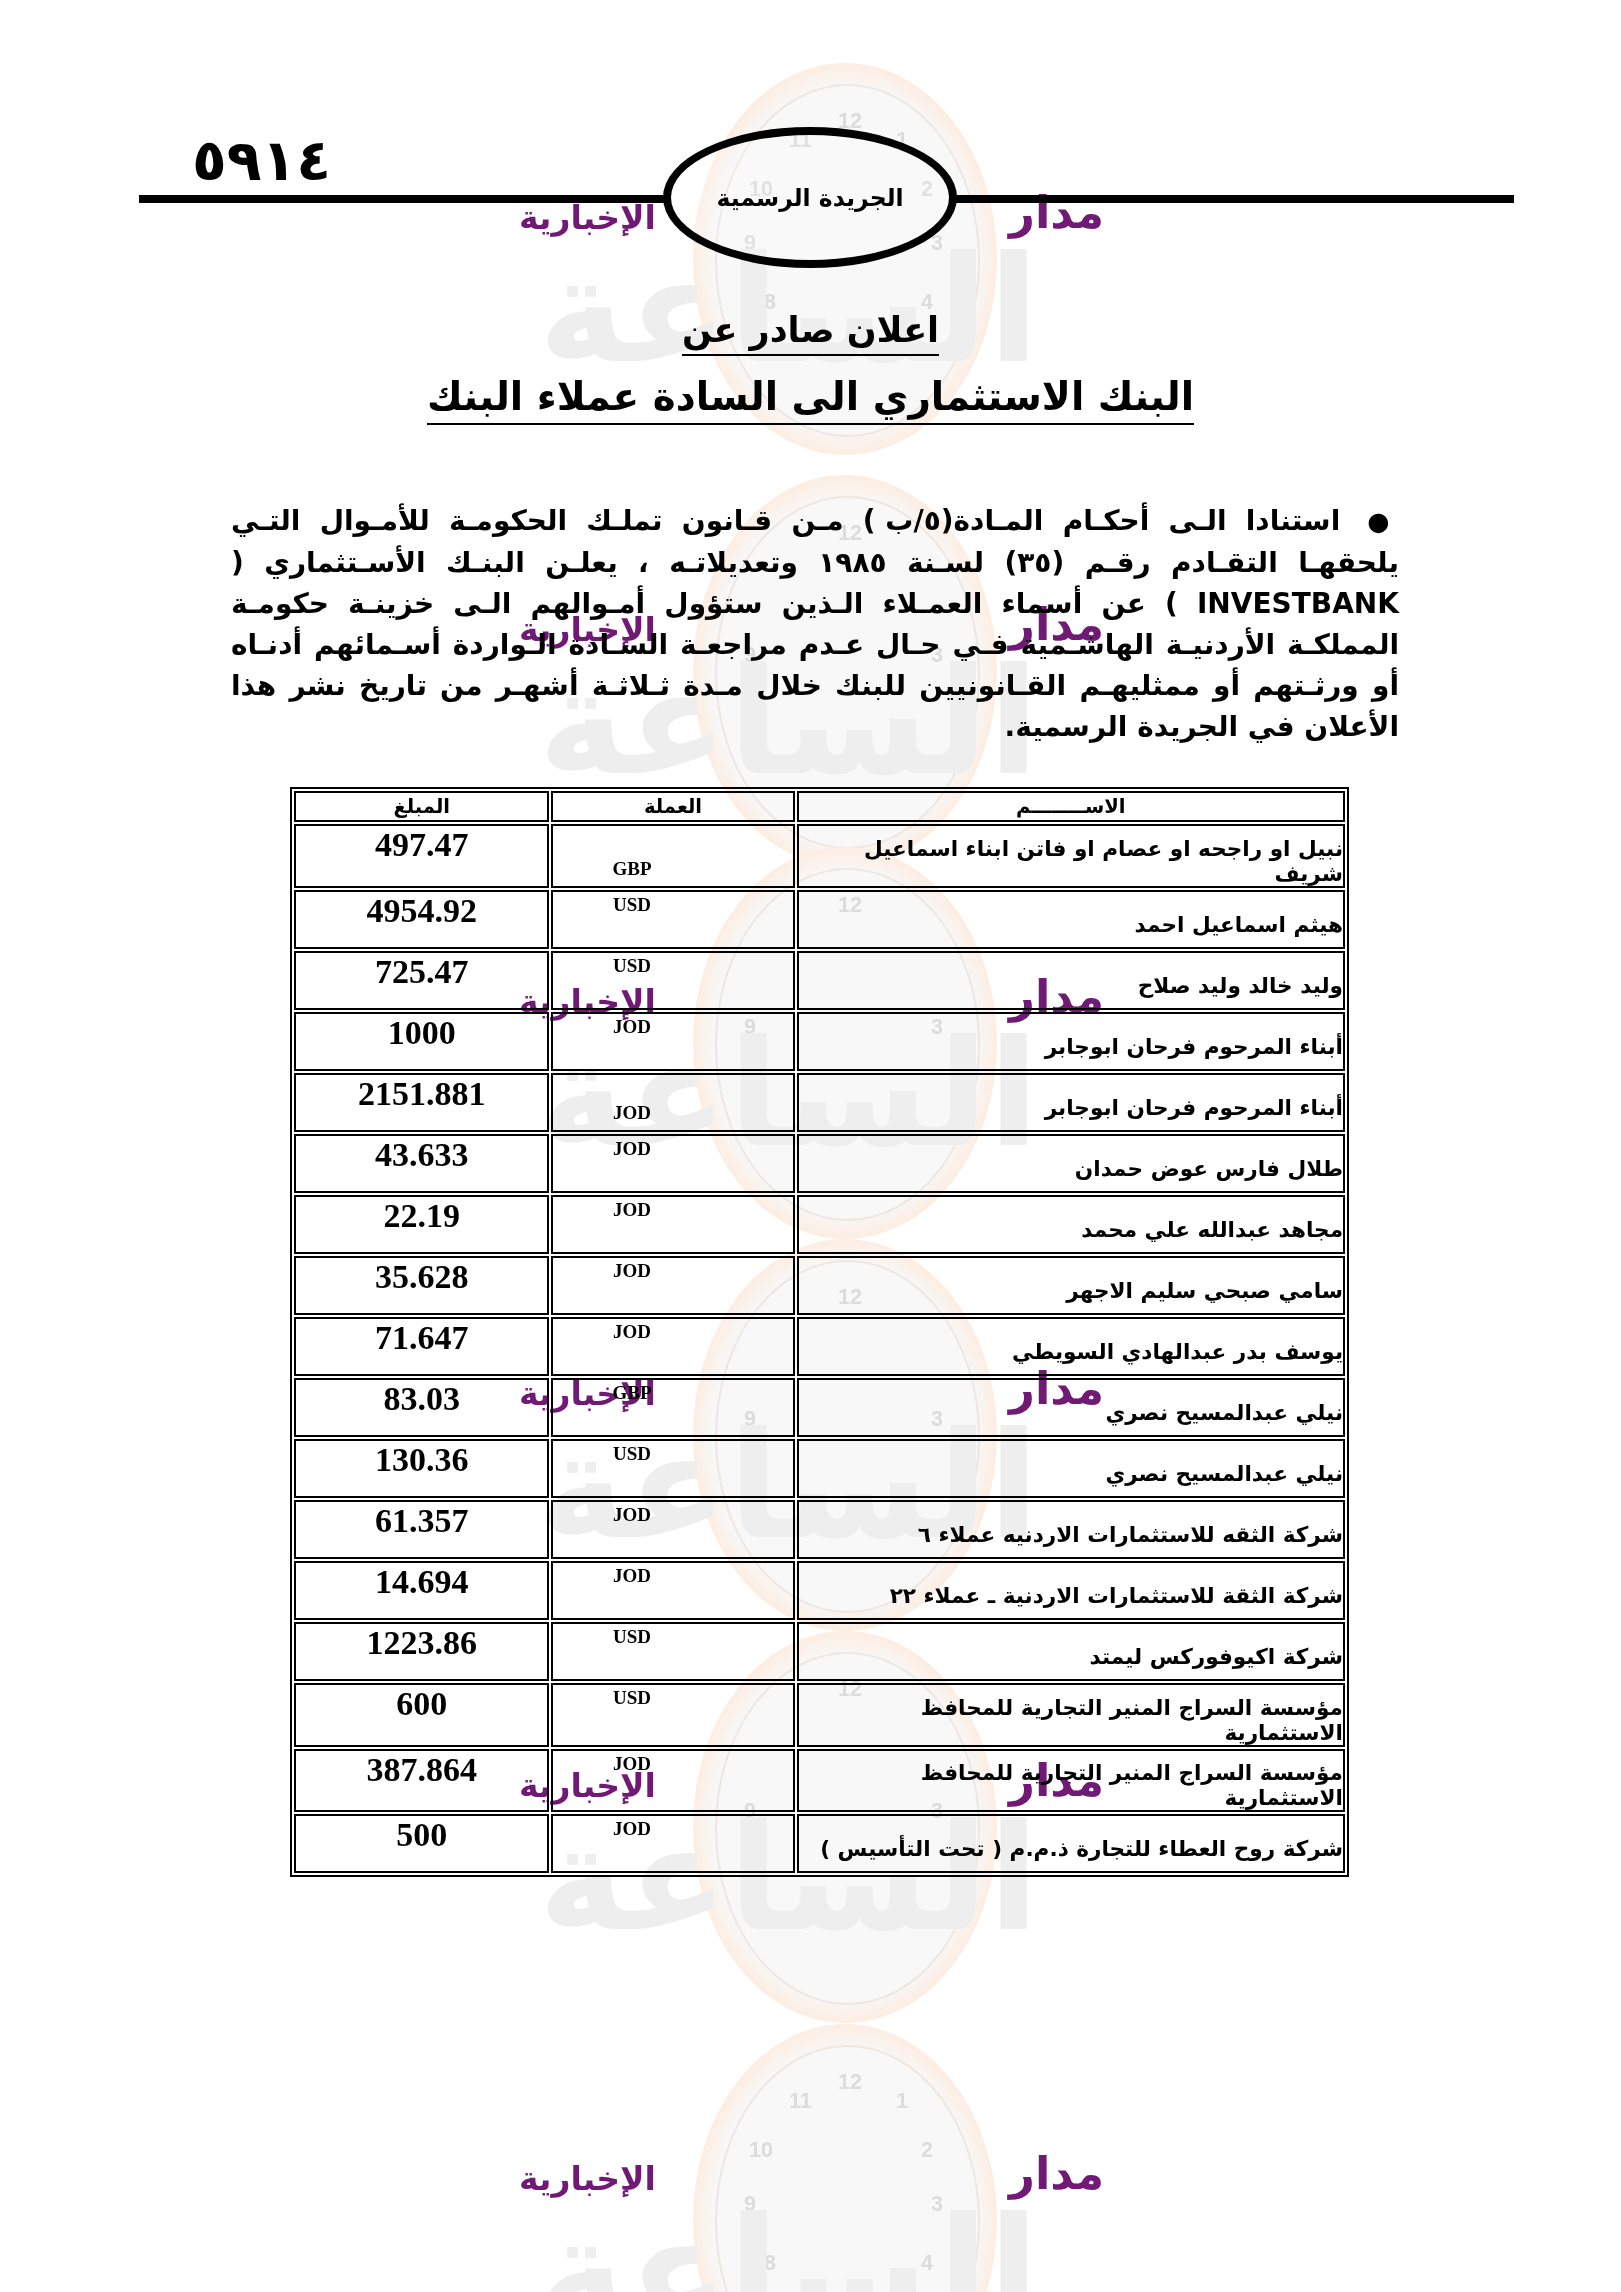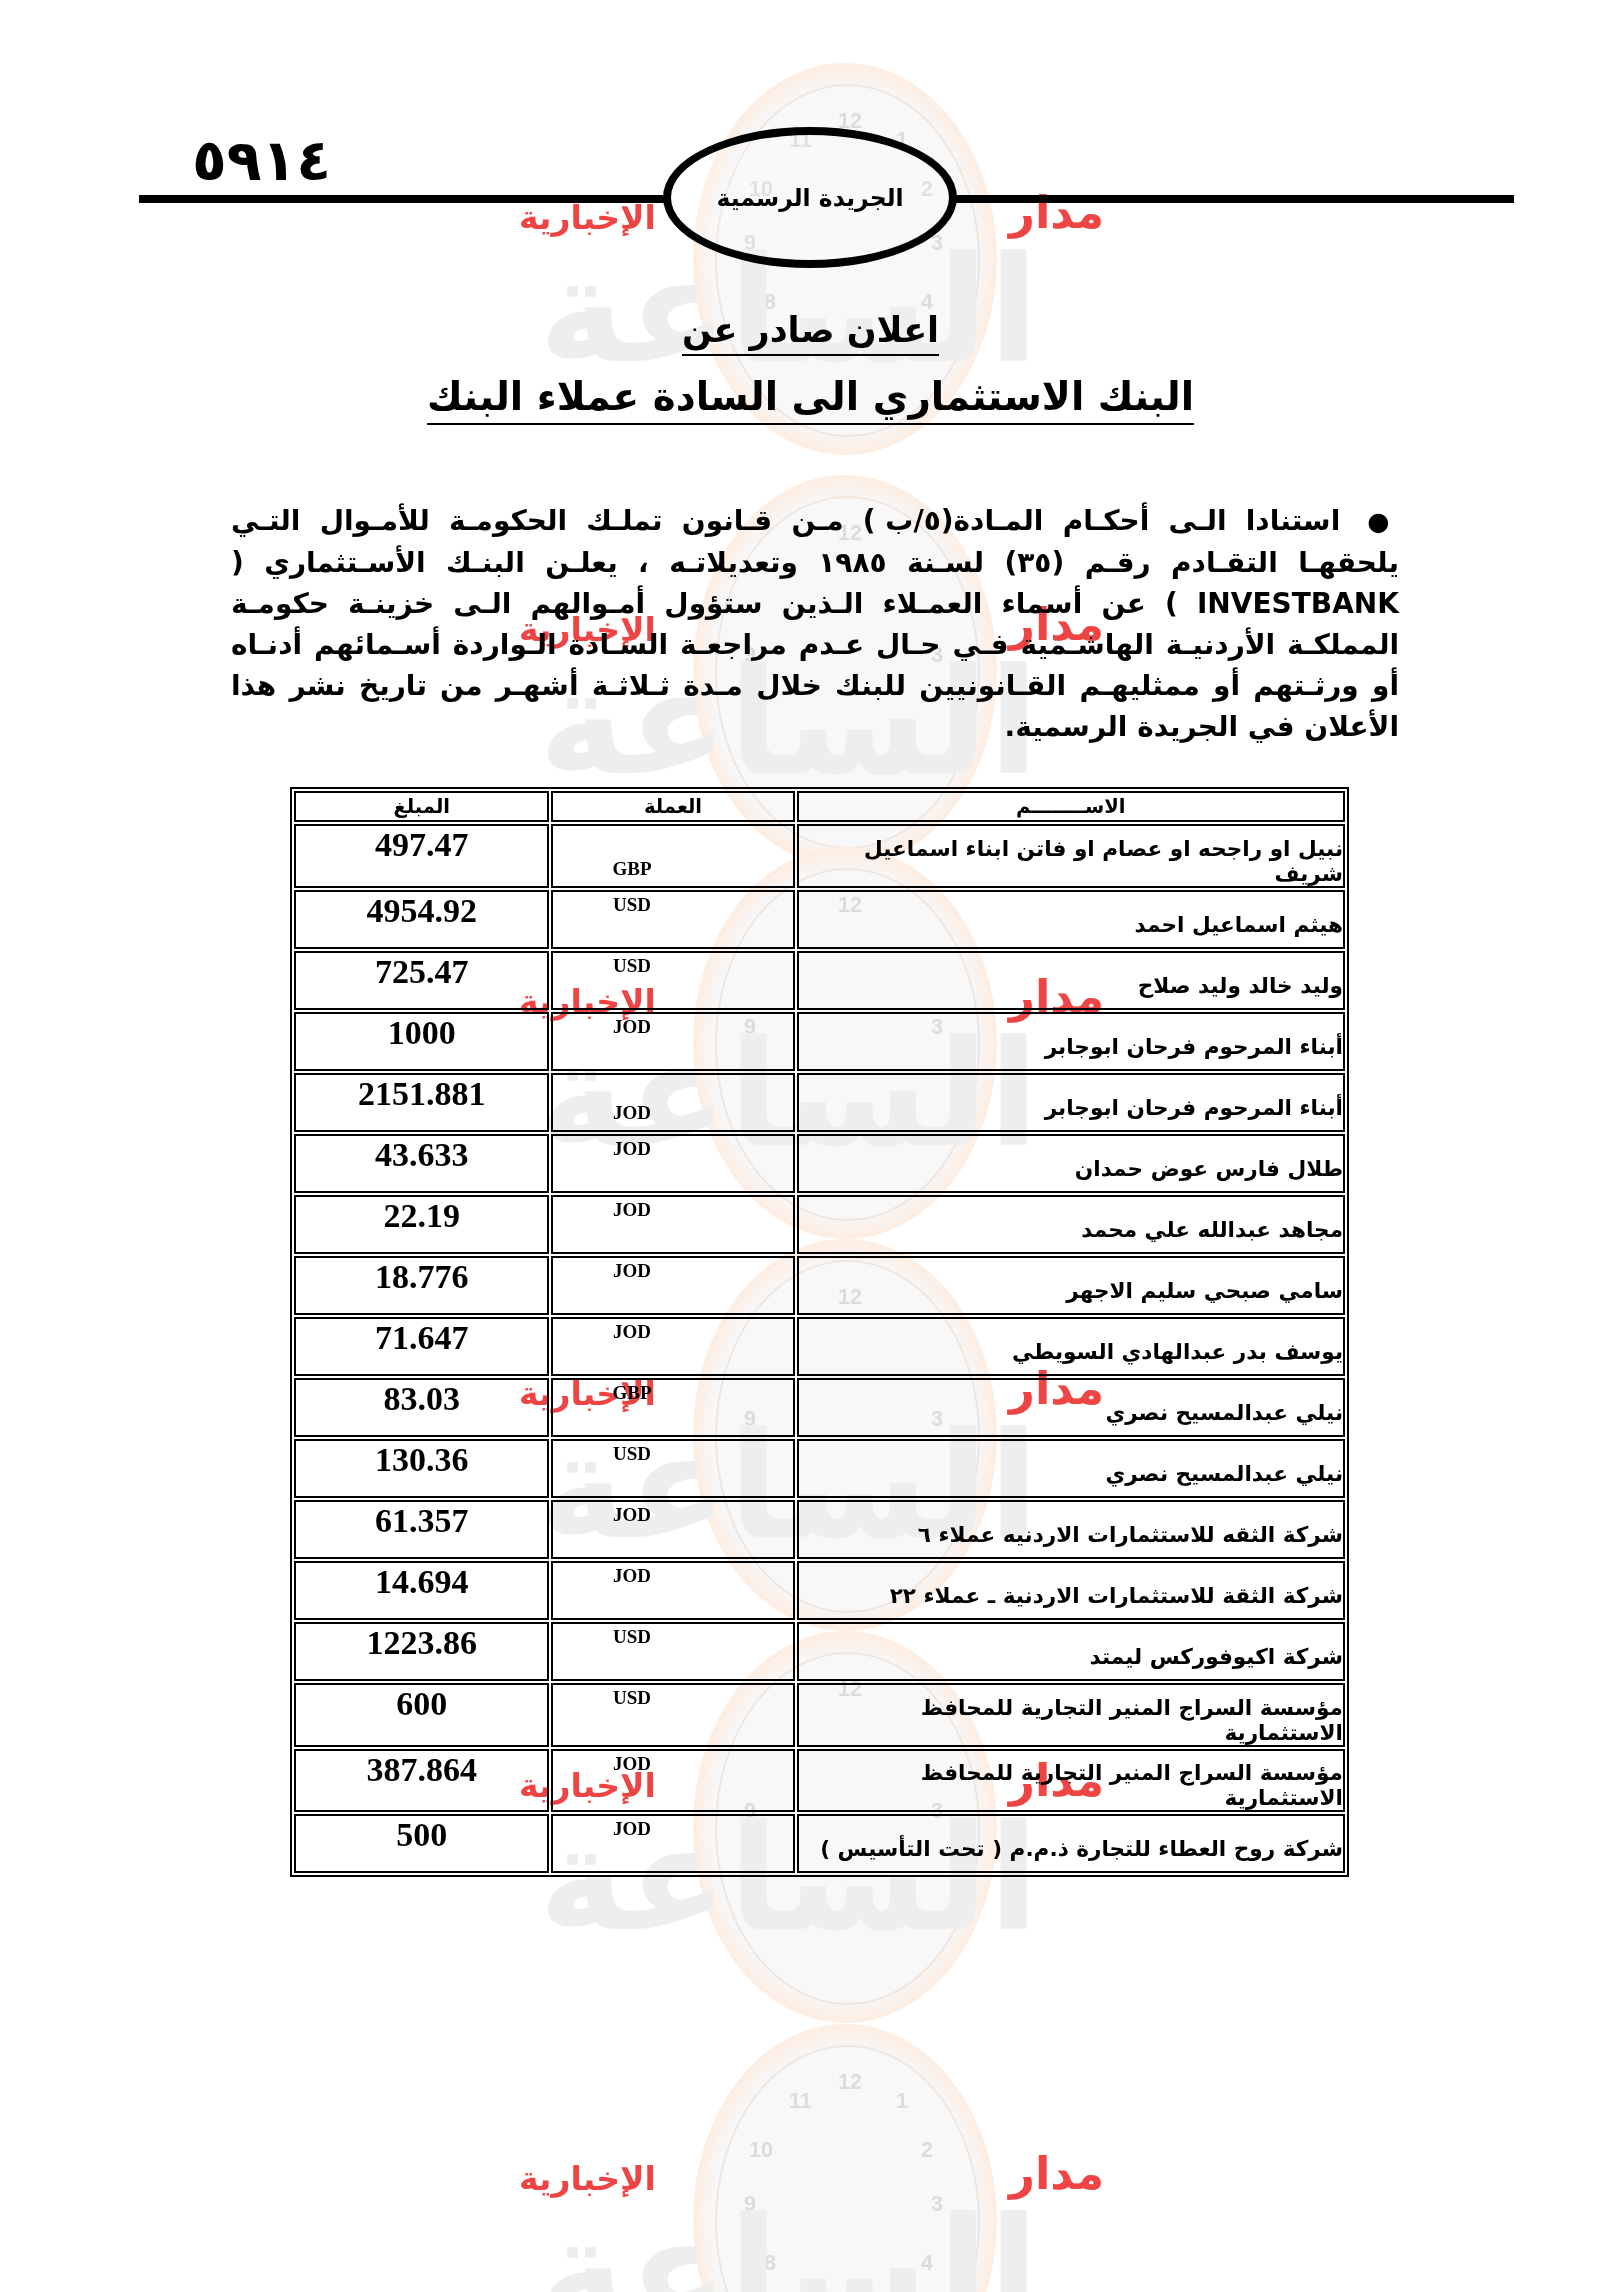--- a/index.html
+++ b/index.html
@@ -7,21 +7,21 @@
            font-family: "DejaVu Sans", "Liberation Sans", sans-serif; color: #000; }
 
     
     .wm { position: absolute; left: 519px; width: 647px; height: 323px; pointer-events: none; }
     .wm .ring { position: absolute; left: 174px; top: 23.5px; width: 304px; height: 392px; border-radius: 50%;
                 background: radial-gradient(ellipse at center, #fafafa 0%, #f7f7f7 62%, #fdeee3 70%, #fcebdc 78%, rgba(255,255,255,0) 80%); }
     .wm .face { position: absolute; left: 196px; top: 45px; width: 261px; height: 349px; border-radius: 50%;
                 border: 2px solid #efe6e0; background: #f8f8f8; }
     .wm .num { position: absolute; font-family: "Liberation Sans", sans-serif; font-weight: bold; font-size: 21.6px; color: #dcdcdc; }
     .wm .big { position: absolute; font-family: "DejaVu Sans", sans-serif; font-weight: bold; color: #eeeeee; }
-    .wm .arabic-lbl { position: absolute; font-weight: bold; font-size: 33px; color: #ef4444; }
+    .wm .arabic-lbl { position: absolute; font-weight: bold; font-size: 33px; color: #701a75; }
 
     
     .page-number { position: absolute; left: 192px; top: 127px; font-size: 57px; font-weight: bold;
                    font-family: "DejaVu Sans", sans-serif; letter-spacing: 2px; direction: rtl; }
     .header-rule { position: absolute; top: 195px; height: 7.8px; background: #000; }
     .header-rule.left { left: 139px; width: 525px; }
     .header-rule.right { left: 955px; width: 559px; }
     .gazette-oval { position: absolute; left: 663px; top: 127px; width: 294px; height: 141px;
                     border: 8.8px solid #000; border-radius: 50%; box-sizing: border-box;
                     display: flex; align-items: center; justify-content: center; background: rgba(255,255,255,0.15); }
@@ -196,21 +196,21 @@
       <td class="cell-amt">43.633</td>
     </tr>
     <tr>
       <td class="cell-name">مجاهد عبدالله علي محمد</td>
       <td class="cell-cur"><span class="cur-inner">JOD</span></td>
       <td class="cell-amt">22.19</td>
     </tr>
     <tr>
       <td class="cell-name">سامي صبحي سليم الاجهر</td>
       <td class="cell-cur"><span class="cur-inner">JOD</span></td>
-      <td class="cell-amt">18.776</td>
+      <td class="cell-amt">35.628</td>
     </tr>
     <tr>
       <td class="cell-name">يوسف بدر عبدالهادي السويطي</td>
       <td class="cell-cur"><span class="cur-inner">JOD</span></td>
       <td class="cell-amt">71.647</td>
     </tr>
     <tr>
       <td class="cell-name">نيلي عبدالمسيح نصري</td>
       <td class="cell-cur"><span class="cur-inner">GBP</span></td>
       <td class="cell-amt">83.03</td>

